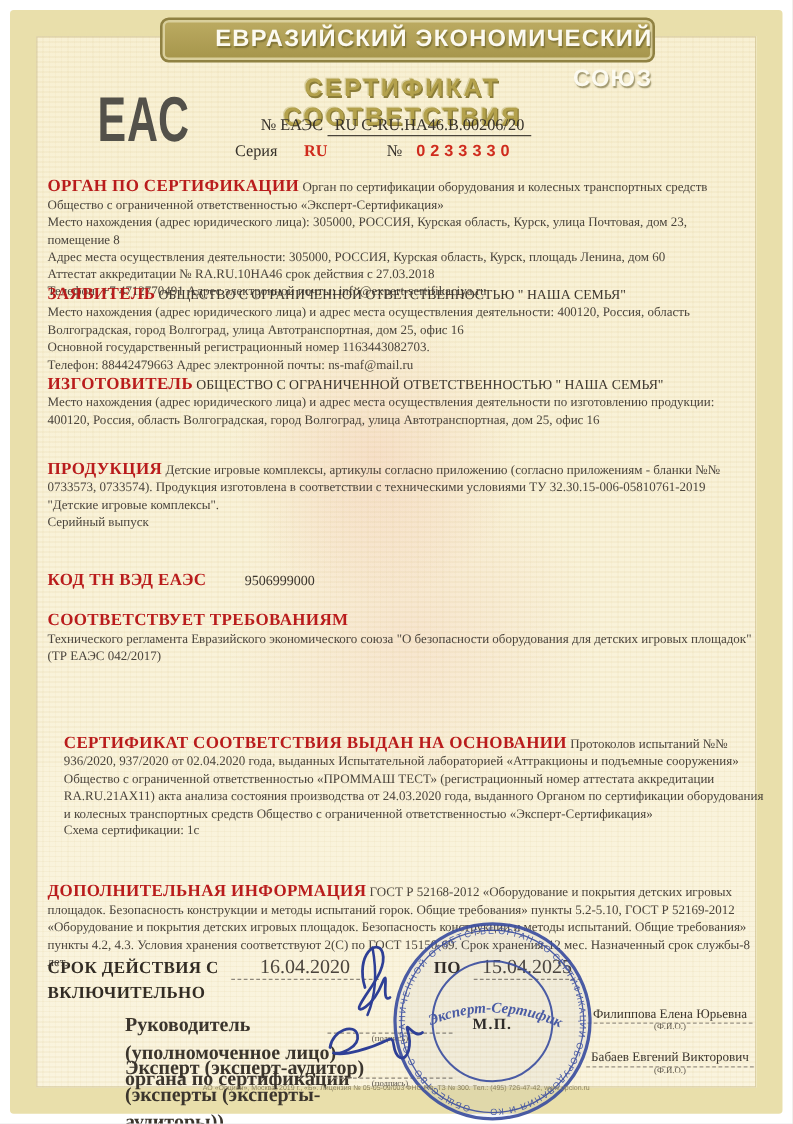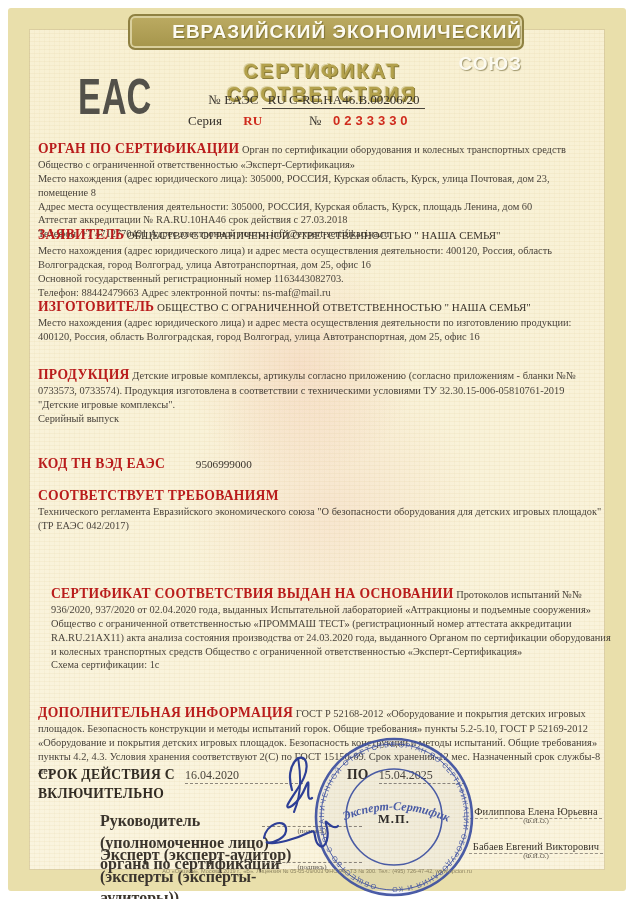--- a/index.html
+++ b/index.html
@@ -38,21 +38,21 @@
   .series-line{left:188px;top:113px;font-size:13px;color:#37322b;}
   .red{color:#cf2b1d;font-weight:bold;}
   .serial{letter-spacing:4px;font-family:"Liberation Sans",sans-serif;font-size:13px;}
   
   .sec{left:38px;width:564px;font-size:10.4px;line-height:1.33;color:#4a443c;}
   .sec b.h{font-size:13.6px;color:#b91c1c;letter-spacing:.3px;}
   .caps{font-size:11px;color:#3b352d;}
   .val{font-size:11.2px;margin-left:28px;color:#3b352d;}
   
   .bold-h{font-size:13.6px;font-weight:bold;color:#322c24;letter-spacing:.3px;}
-  .date-slot{display:inline-block;border-bottom:1px dashed #8d867a;font-size:12px;color:#4a443c;}
+  .date-slot{display:inline-block;border-bottom:1px dashed #8d867a;text-align:center;font-size:16px;color:#4a443c;}
   .role{font-weight:bold;font-size:16px;color:#3b352d;line-height:1.35;}
   .sigline{border-bottom:1px dashed #8d867a;height:14px;}
   .tiny{font-size:7px;color:#5a544a;text-align:center;}
   .name{font-size:10.5px;color:#3b352d;text-align:center;border-bottom:1px dashed #9a released;}
   .nameu{border-bottom:1px dashed #9a9385;padding:0 4px 1px;margin-top:28px;}
   .mp{font-weight:bold;font-size:12.5px;color:#2e2a24;letter-spacing:1px;}
   .fineprint{left:137px;top:868px;width:360px;text-align:center;font-family:"Liberation Sans",sans-serif;
     font-size:5.6px;color:#8d8462;z-index:9;}
   .stamp-wrap{left:308px;top:731px;width:172px;height:172px;z-index:5;opacity:.92;}
   .sig-wrap{left:254px;top:746px;width:130px;height:120px;z-index:6;}

